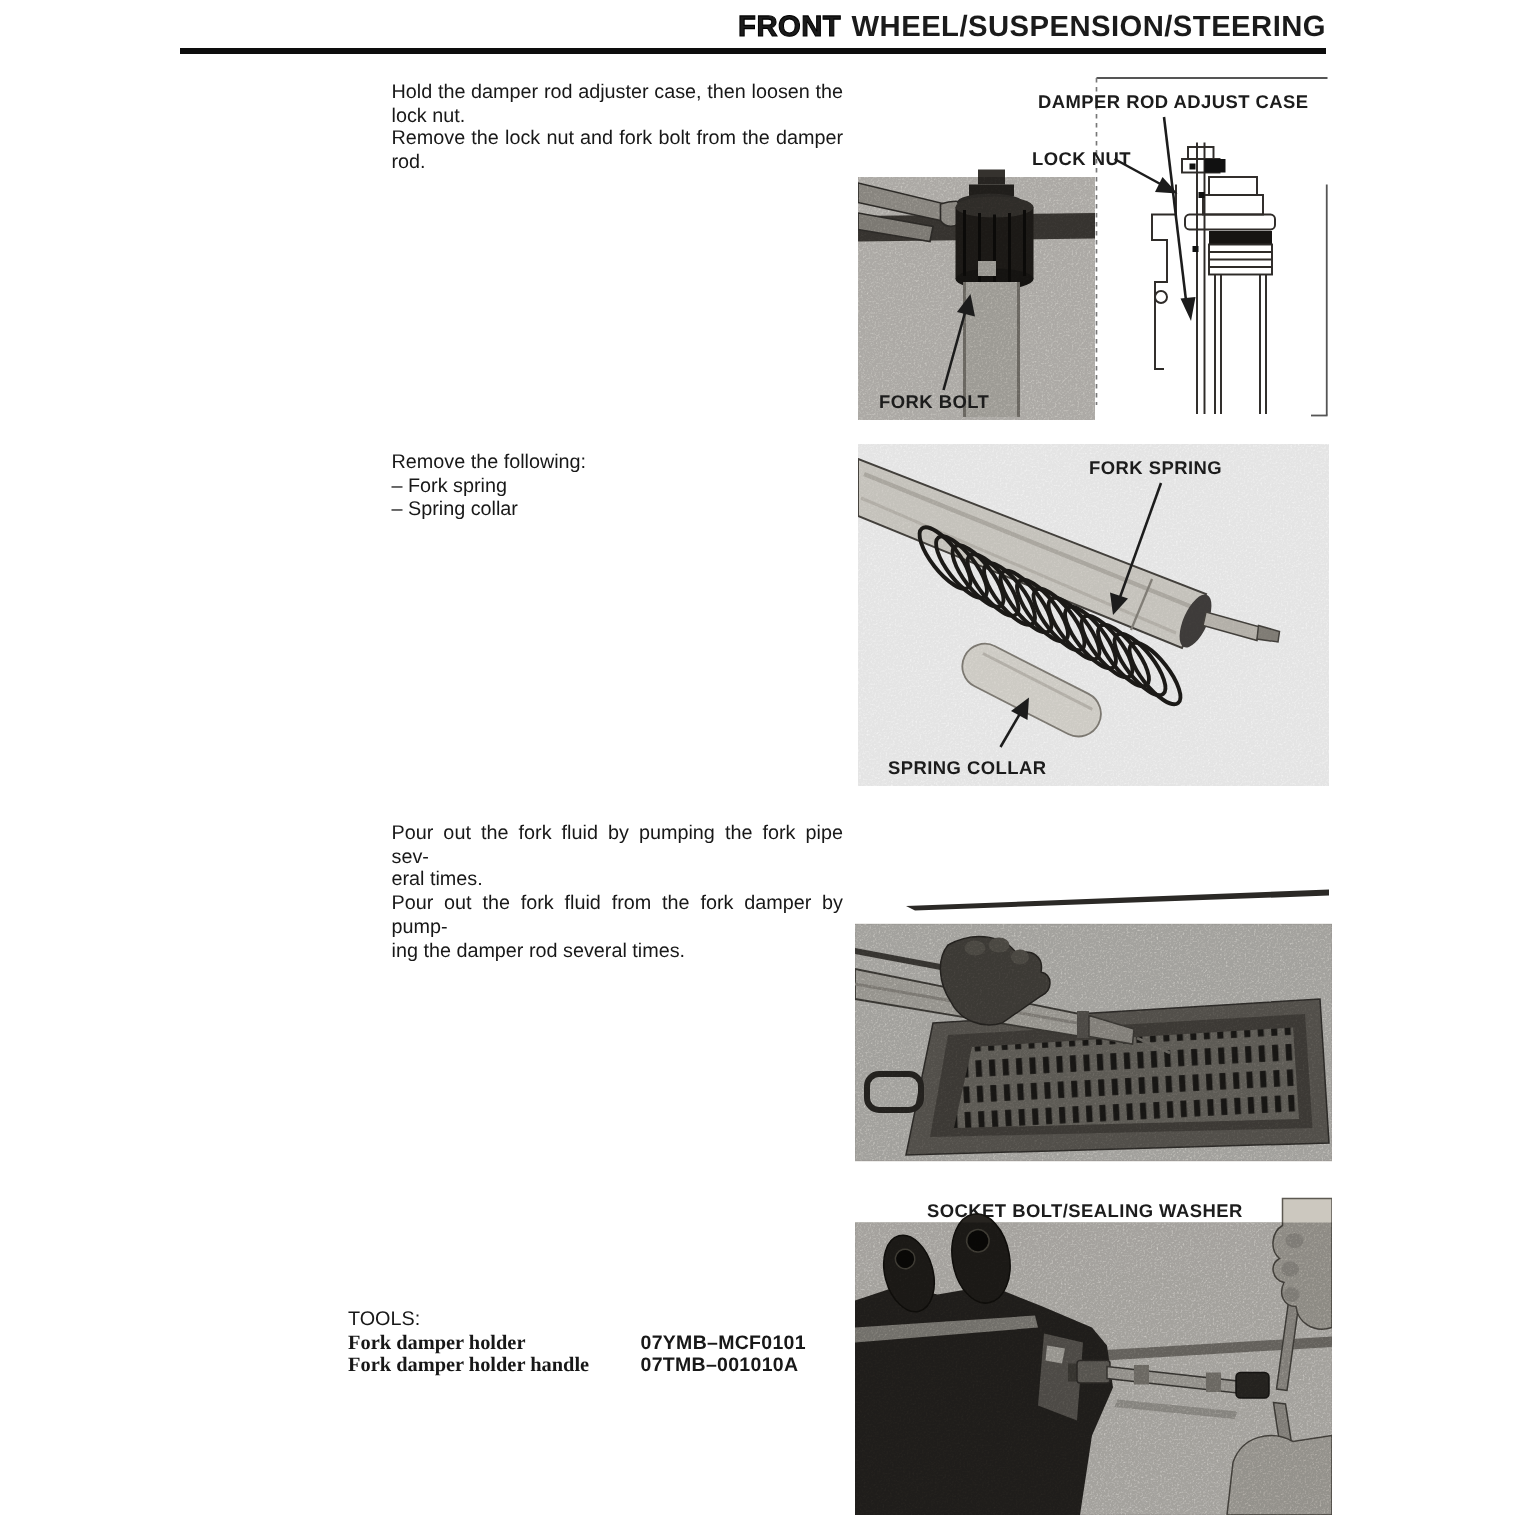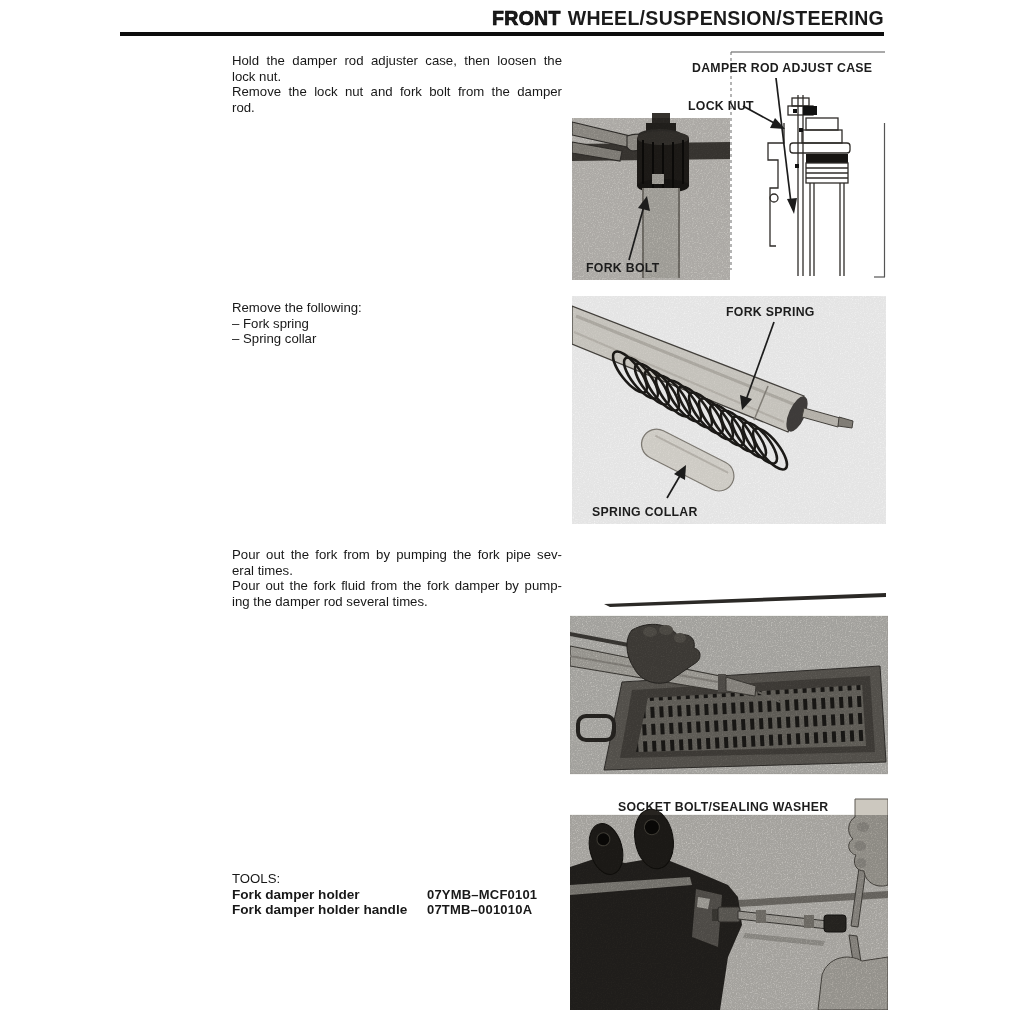--- a/index.html
+++ b/index.html
@@ -5,25 +5,25 @@
   html,body{margin:0;padding:0;background:#fff;}
   .page{position:relative;width:1024px;height:1024px;background:#ffffff;overflow:hidden;
         font-family:"Liberation Sans",sans-serif;color:#1b1b1b;}
   
   .htitle{position:absolute;top:7px;right:140px;font-size:19.5px;font-weight:700;
           letter-spacing:.3px;white-space:nowrap;}
   .hbold{-webkit-text-stroke:.7px #000;margin-right:7px;}
   .hrule{position:absolute;left:120px;top:32px;width:764px;height:4px;background:#0d0d0d;}
   
   .txt{position:absolute;left:232px;width:330px;font-size:13.2px;line-height:15.7px;color:#181818;}
-  .ln{min-height:15.7px;}
+  .ln{min-height:15.7px;margin-left:29px;}
   .jl{text-align:justify;text-align-last:justify;}
   .tools-h{font-weight:400;}
   .tool-row{position:relative;height:15.4px;}
-  .tname{position:absolute;left:0;font-family:Liberation Sans, sans-serif;font-weight:700;font-size:13.6px;}
+  .tname{position:absolute;left:0;font-family:Liberation Serif, serif;font-weight:700;font-size:13.6px;}
   .tnum{position:absolute;left:195px;font-weight:700;font-size:13px;letter-spacing:.2px;}
   
   .fig{position:absolute;}
   .flabel{font:700 12.3px "Liberation Sans",sans-serif;fill:#1c1c1c;letter-spacing:.3px;}
   .lead{stroke:#1c1c1c;stroke-width:1.7;fill:none;}
   .ah{fill:#1c1c1c;stroke:none;}
   .olin{stroke:#2e2b28;stroke-width:1.3;fill:none;}
 </style>
 </head>
 <body>
@@ -42,21 +42,21 @@
     <div class="ln">rod.</div>
   </div>
 
   <div class="txt" style="top:300px">
     <div class="ln">Remove the following:</div>
     <div class="ln">– Fork spring</div>
     <div class="ln">– Spring collar</div>
   </div>
 
   <div class="txt" style="top:547px">
-    <div class="ln jl">Pour out the fork from by pumping the fork pipe sev-</div>
+    <div class="ln jl">Pour out the fork fluid by pumping the fork pipe sev-</div>
     <div class="ln">eral times.</div>
     <div class="ln jl">Pour out the fork fluid from the fork damper by pump-</div>
     <div class="ln">ing the damper rod several times.</div>
   </div>
 
   <div class="txt" style="top:871px">
     <div class="tools-h">TOOLS:</div>
     <div class="tool-row">
       <span class="tname">Fork damper holder</span>
       <span class="tnum">07YMB–MCF0101</span>

